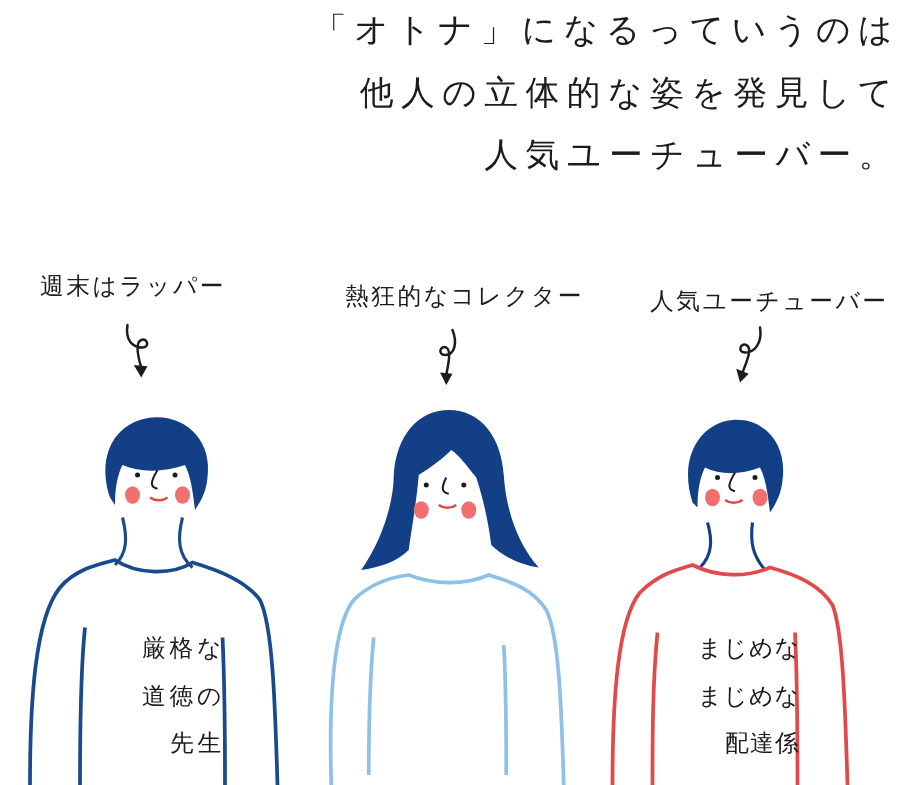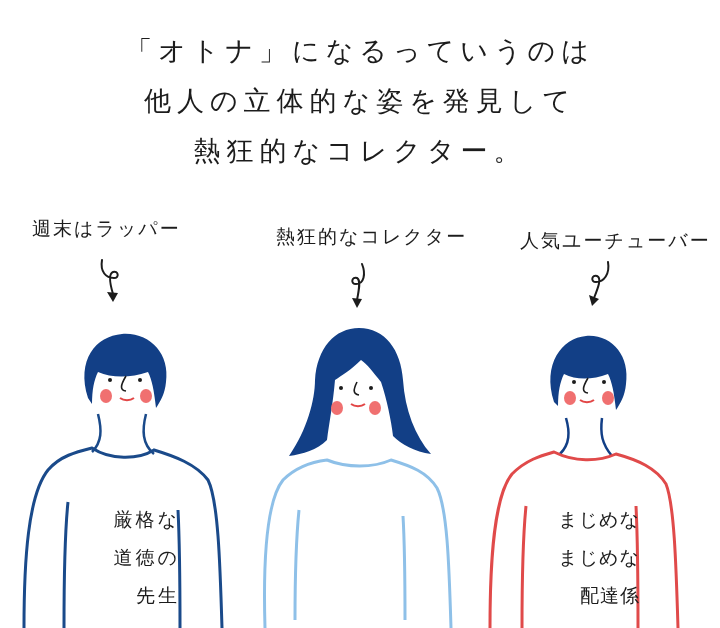--- a/index.html
+++ b/index.html
@@ -1,31 +1,31 @@
 <!DOCTYPE html>
 <html><head>
 <meta charset="utf-8">
 <style>
   html, body { margin:0; padding:0; background:#ffffff; }
   body { width:720px; height:628px; position:relative; overflow:hidden;
          font-family:"DejaVu Sans", sans-serif; color:#1c1c1c; }
-  .headline { position:absolute; left:0; top:26px; width:720px; text-align:center; }
+  .headline { position:absolute; left:0; top:0; width:720px; text-align:right; }
   .headline .line { font-size:27px; letter-spacing:6px; line-height:50px; font-weight:normal; }
   .label { position:absolute; font-size:19px; letter-spacing:2px; white-space:nowrap; }
   .arrow { position:absolute; width:30px; height:50px; }
   .figure { position:absolute; top:320px; }
   .shirt-text { position:absolute; text-align:right; font-size:19px; line-height:38px; letter-spacing:3px; }
 </style>
 </head>
 <body>
 
 <div class="headline">
   <div class="line">「オトナ」になるっていうのは</div>
   <div class="line">他人の立体的な姿を発見して</div>
-  <div class="line">熱狂的なコレクター。</div>
+  <div class="line">人気ユーチューバー。</div>
 </div>
 
 <div class="label" style="left:32px; top:216px;">週末はラッパー</div>
 <div class="label" style="left:276px; top:224px;font-family:Liberation Mono, monospace;">熱狂的なコレクター</div>
 <div class="label" style="left:520px; top:228px;">人気ユーチューバー</div>
 
 <svg class="arrow" style="left:98px; top:258px;" viewBox="0 0 30 50">
   <path d="M4 2 C2 14 8 20 16 20 C22 20 20 12 15 14 C10 16 12 26 15 36" fill="none" stroke="#1c1c1c" stroke-width="2" stroke-linecap="round"></path>
   <path d="M9 34 L15 44 L20 35 Z" fill="#1c1c1c"></path>
 </svg>

